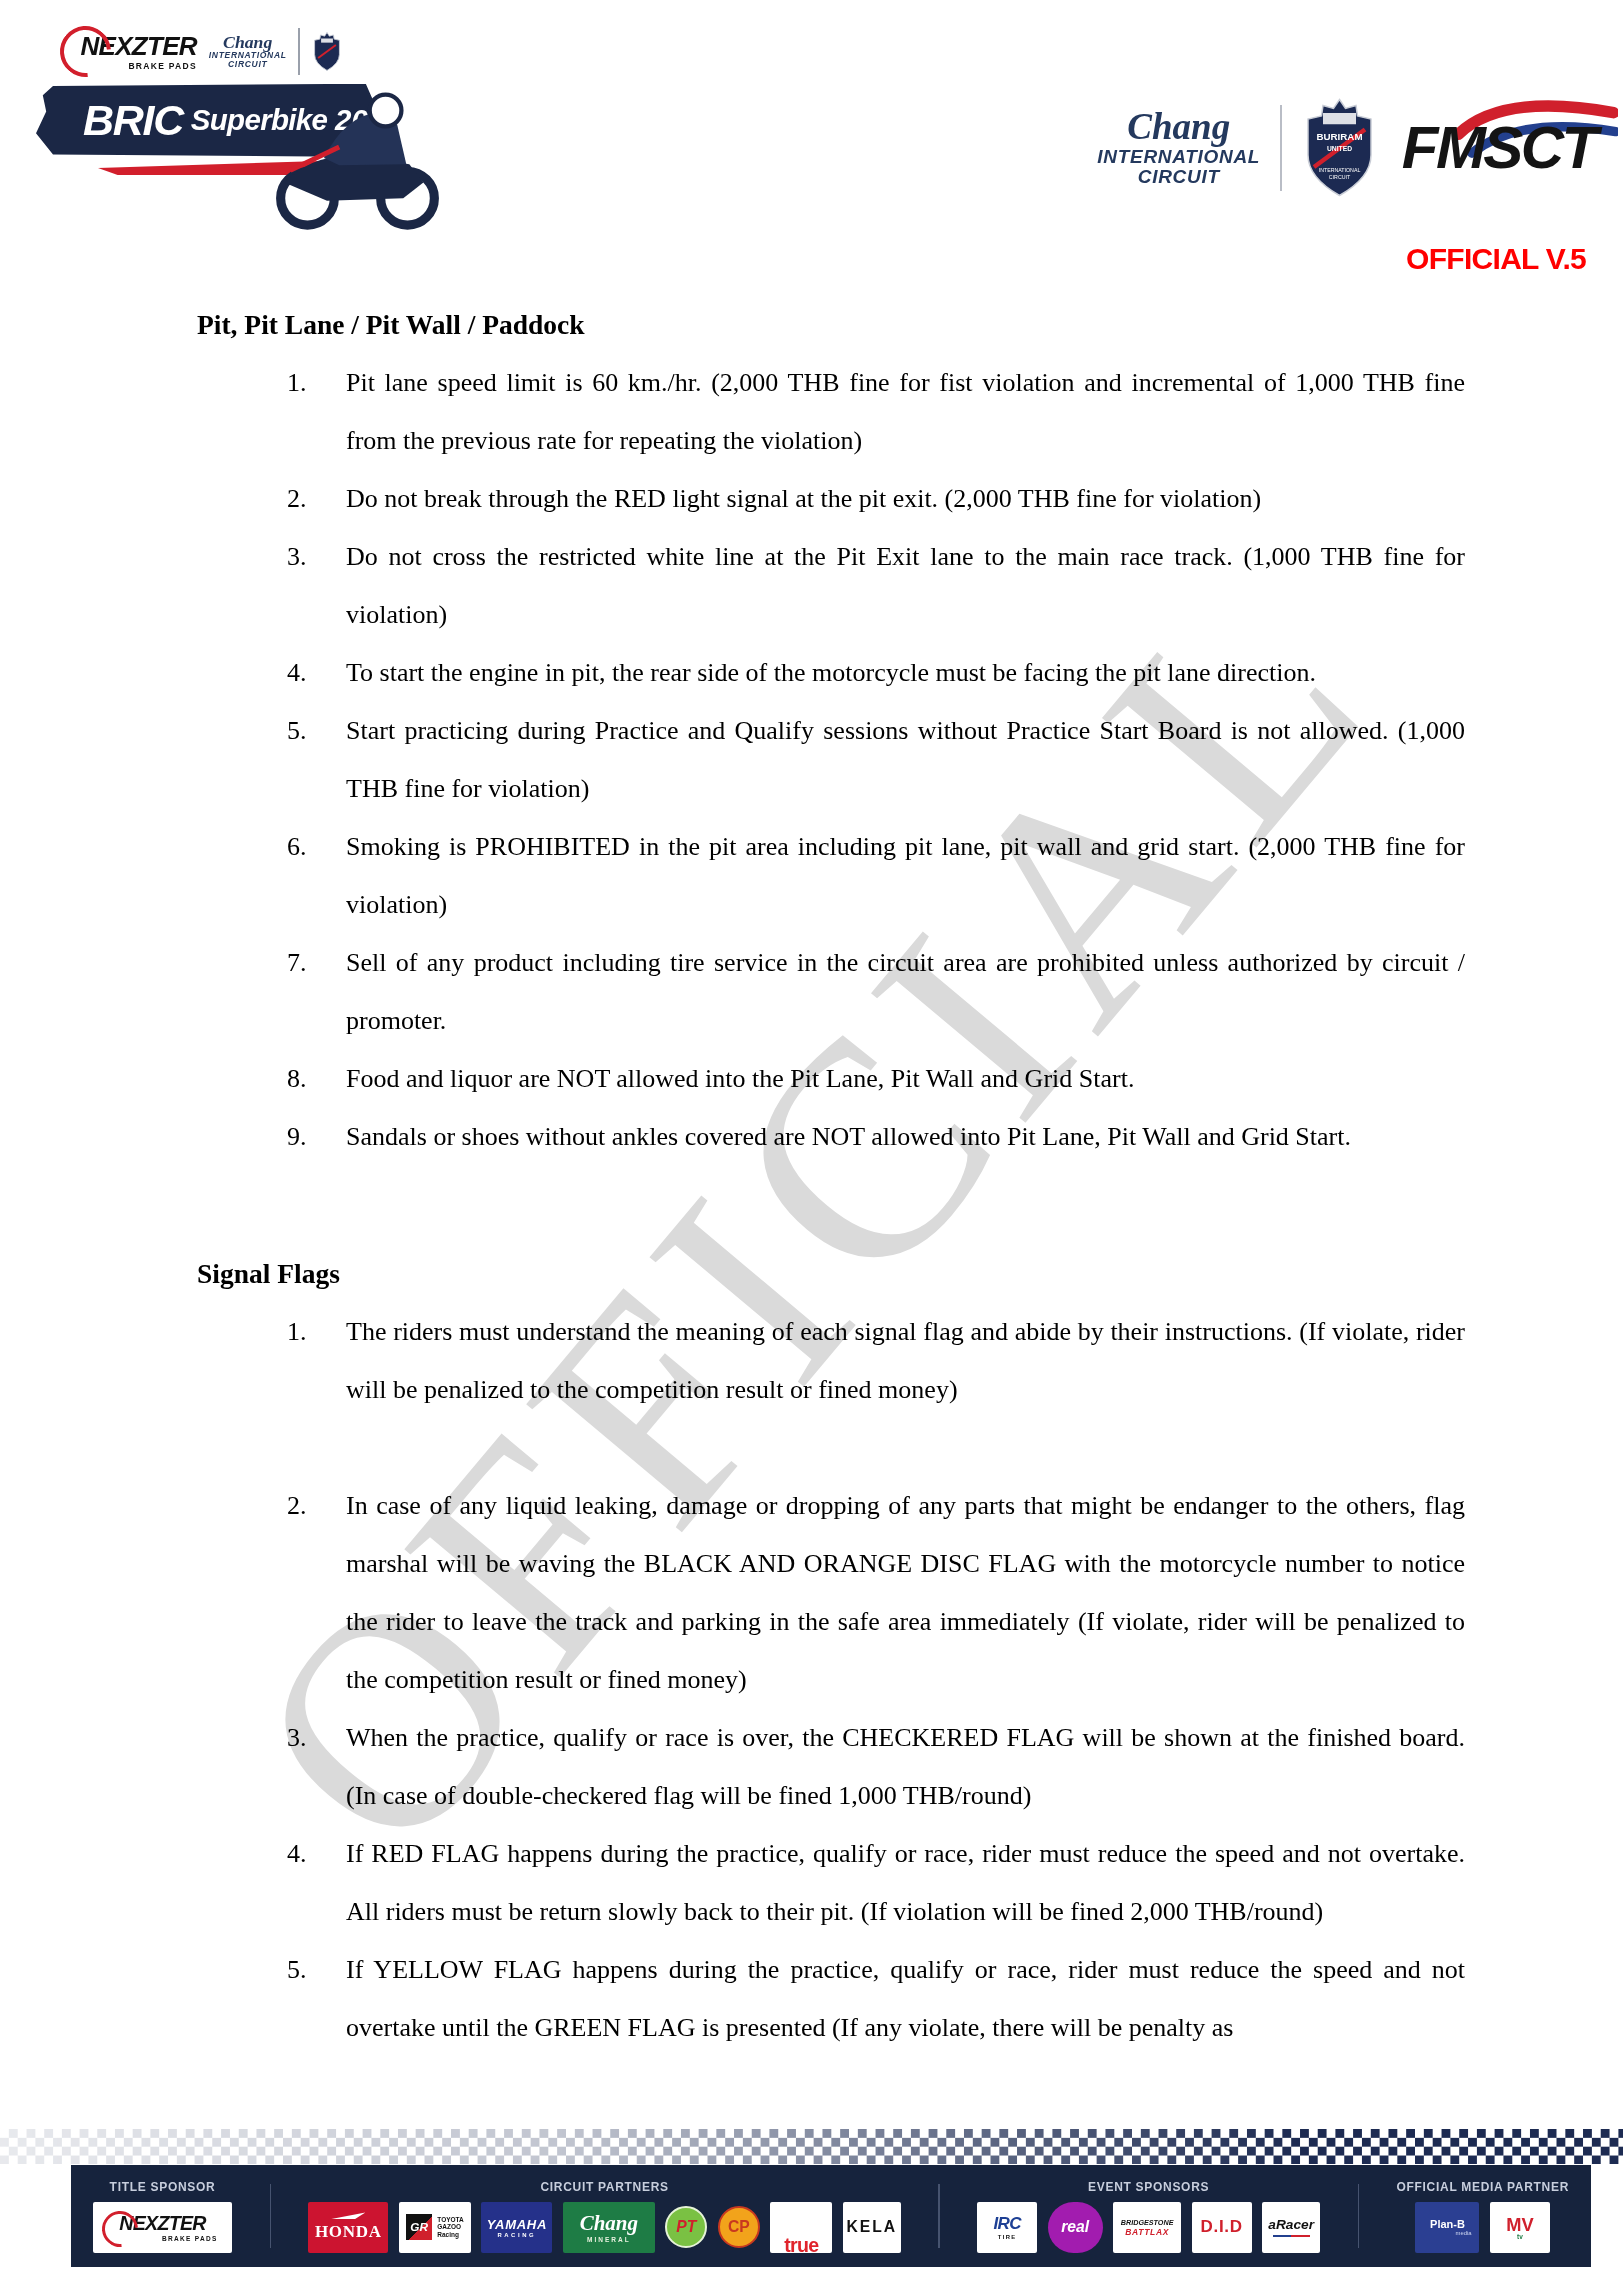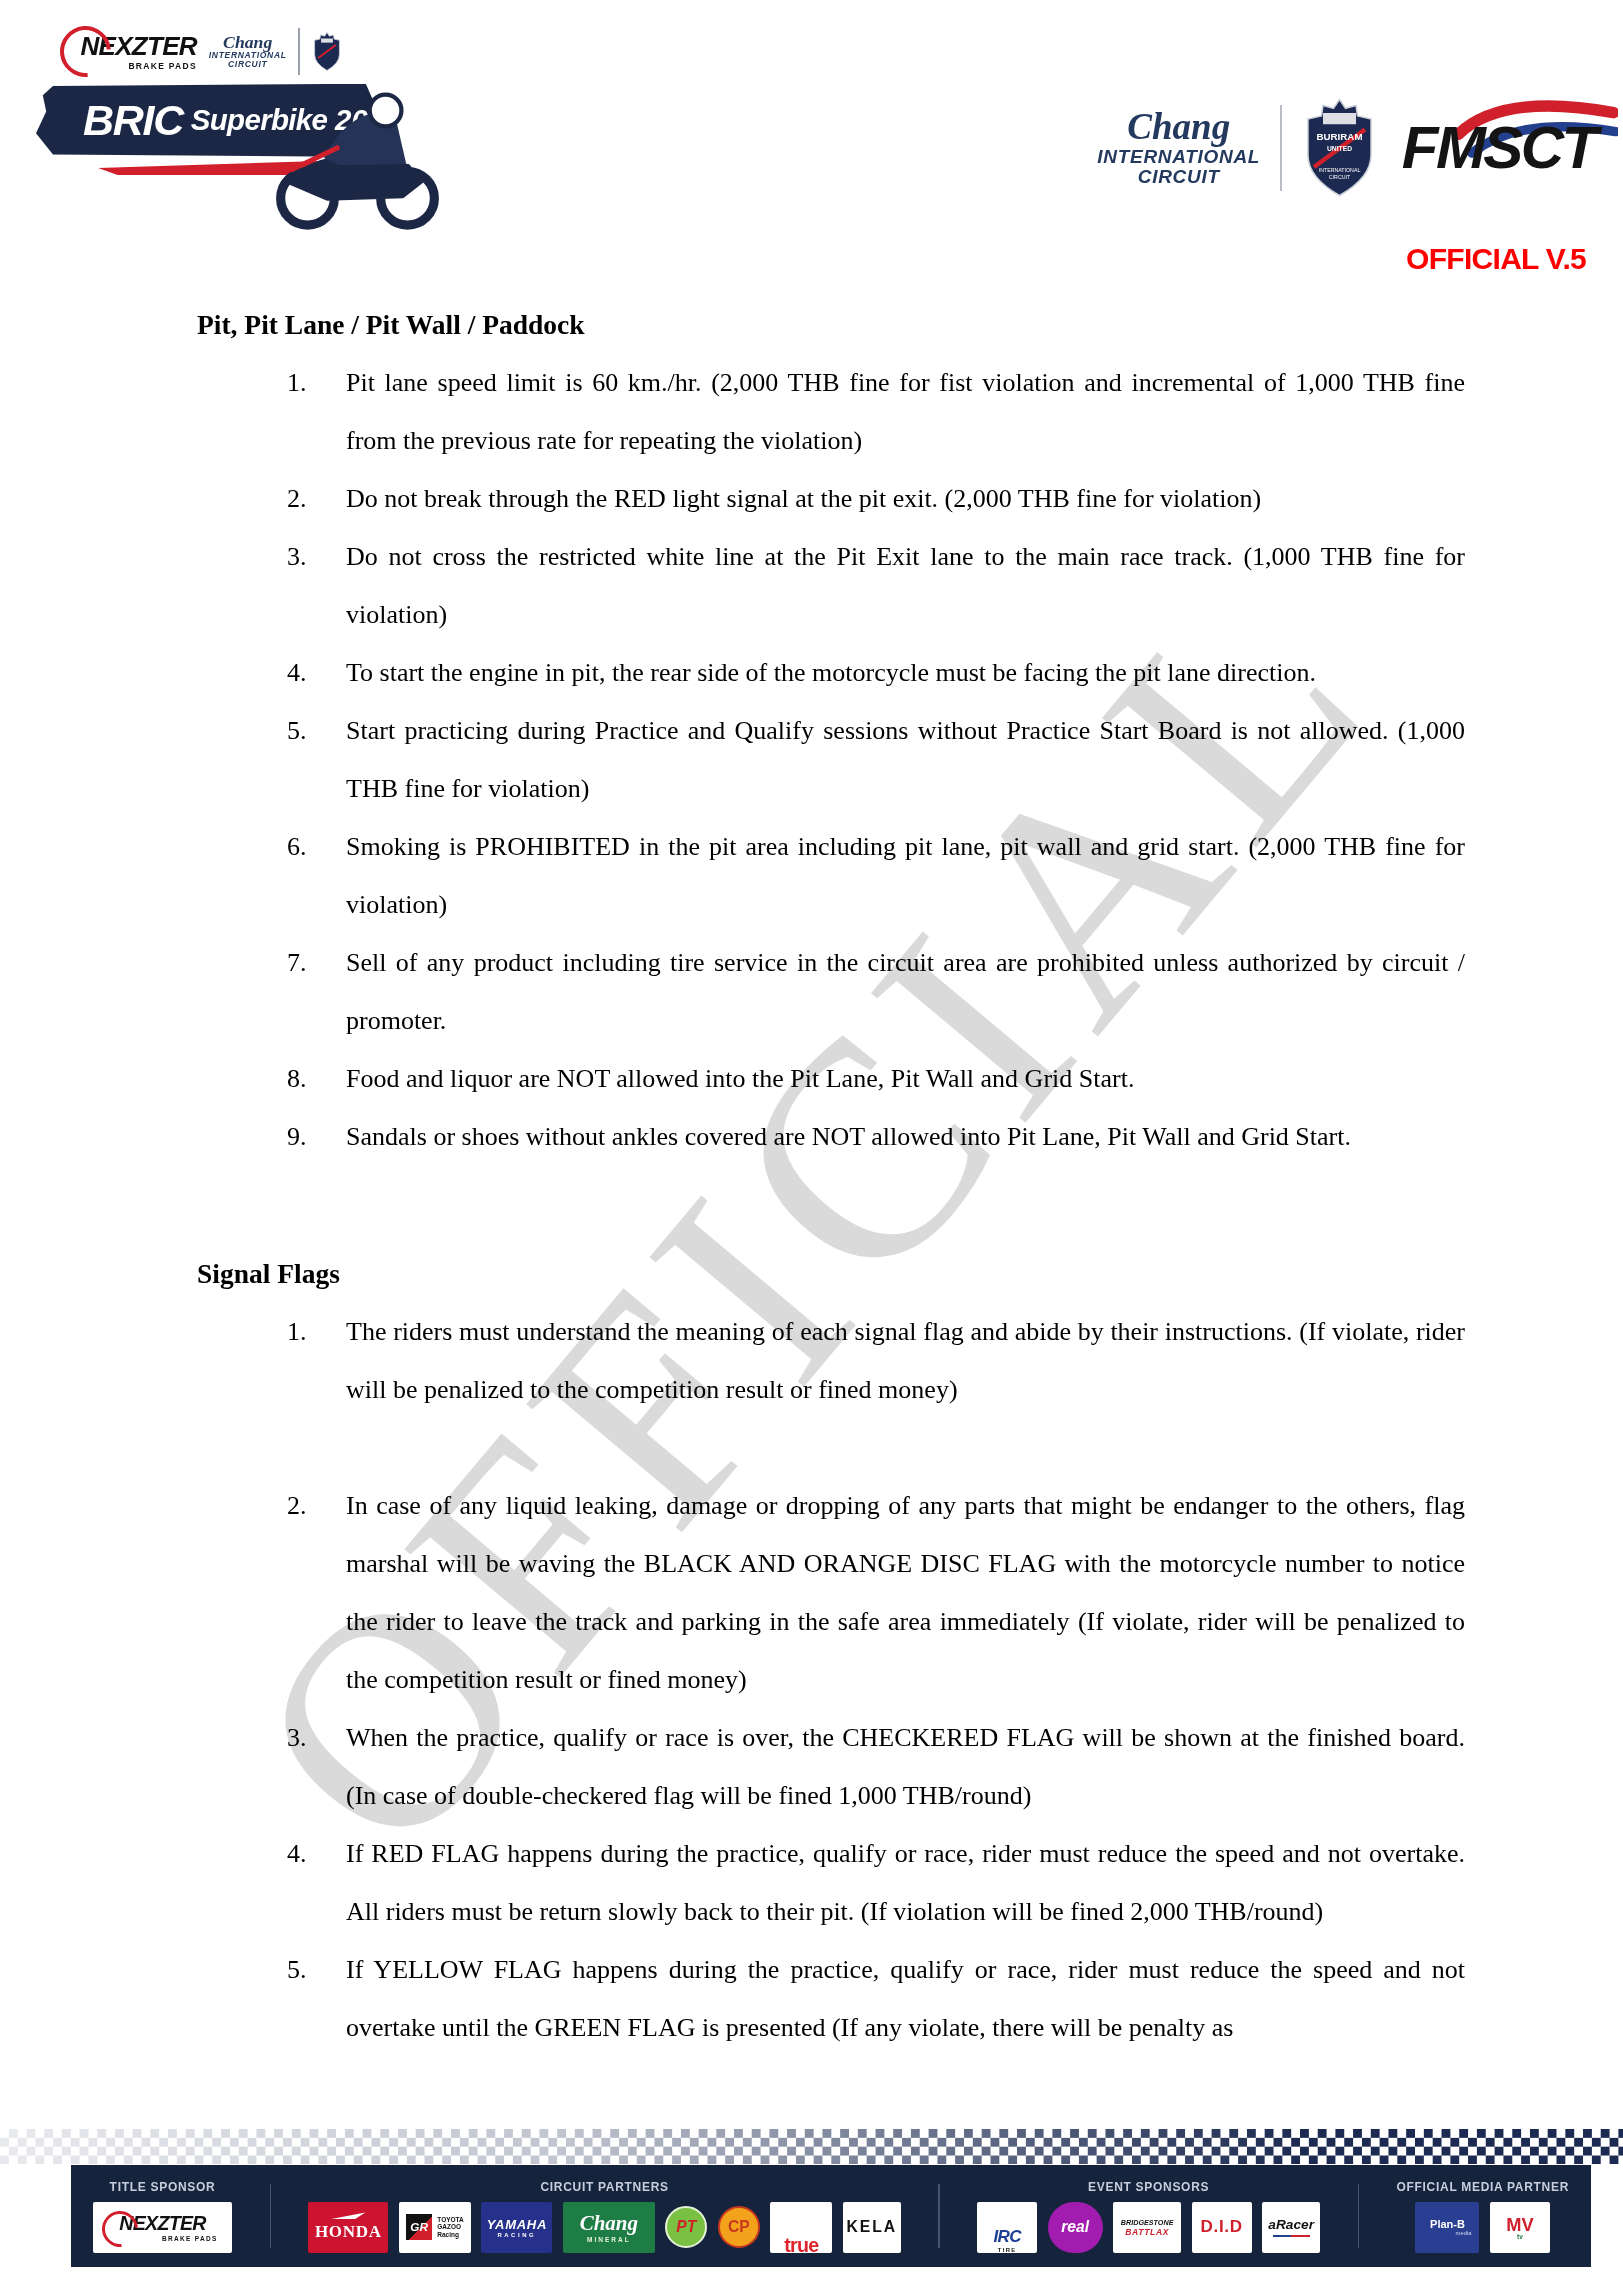--- a/index.html
+++ b/index.html
@@ -96,21 +96,21 @@
   .lg-chang .s{font-size:6.5px;font-weight:700;letter-spacing:2px;color:#e9f2df;}
   .lg-circle{width:42px;height:42px;border-radius:50%;padding:0;}
   .lg-pt{background:#7ac143;border:2.6px solid #e6f3d8;}
   .lg-pt .m{font-weight:900;font-style:italic;font-size:15.7px;color:#d0202c;}
   .lg-cp{background:#f2a31b;border:2.6px solid #c8381f;}
   .lg-cp .m{font-weight:900;font-size:15.7px;color:#c8381f;}
   .lg-true{width:62px;}
   .lg-true .m{font-weight:900;font-size:19.6px;color:#e0242c;letter-spacing:-0.7px;margin-top:37px;}
   .lg-kela{width:58px;}
   .lg-kela .m{font-weight:700;font-size:15.7px;color:#111;letter-spacing:2px;}
-  .lg-irc{width:60px;justify-content:flex-end;}
+  .lg-irc{width:60px;}
   .lg-irc .m{font-weight:900;font-style:italic;font-size:17px;color:#1d3f94;letter-spacing:-0.7px;}
   .lg-irc .s{font-size:5.9px;font-weight:700;color:#111;letter-spacing:1.3px;}
   .lg-real{width:55px;background:#a21caf;border-radius:25.5px;}
   .lg-real .m{font-weight:900;font-style:italic;font-size:15.7px;color:#fff;}
   .lg-bs{width:68px;}
   .lg-bs .m{font-size:7.2px;font-weight:900;color:#111;font-style:italic;}
   .lg-bs .s{font-size:8.5px;font-weight:900;font-style:italic;color:#d0202c;letter-spacing:0.7px;}
   .lg-did{width:60px;}
   .lg-did .m{font-weight:900;font-size:17px;color:#d0202c;letter-spacing:0.7px;}
   .lg-aracer{width:58px;}

